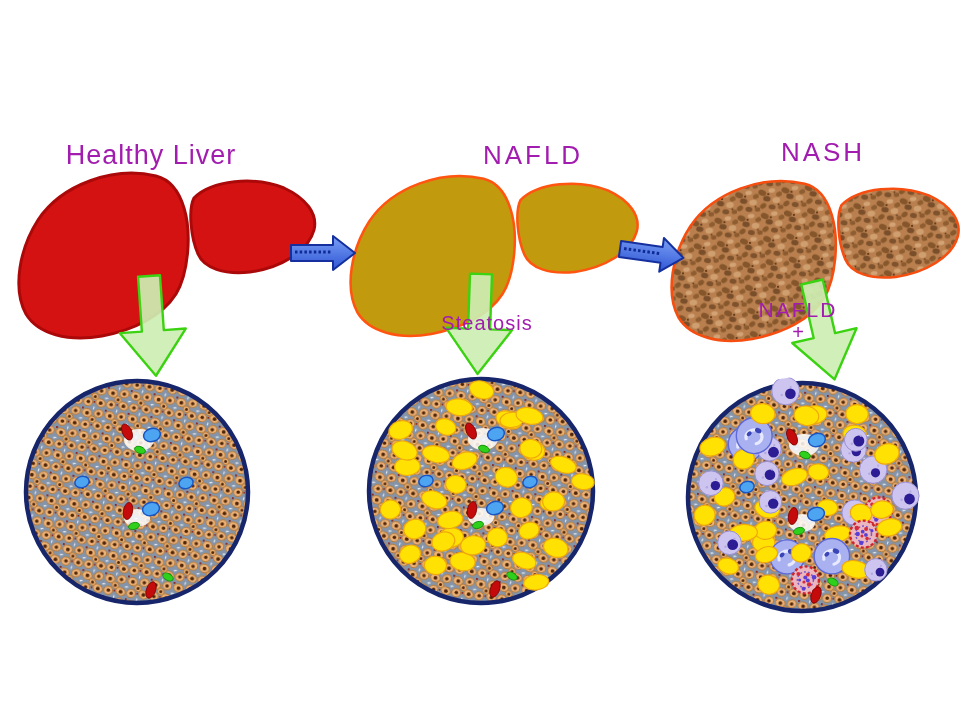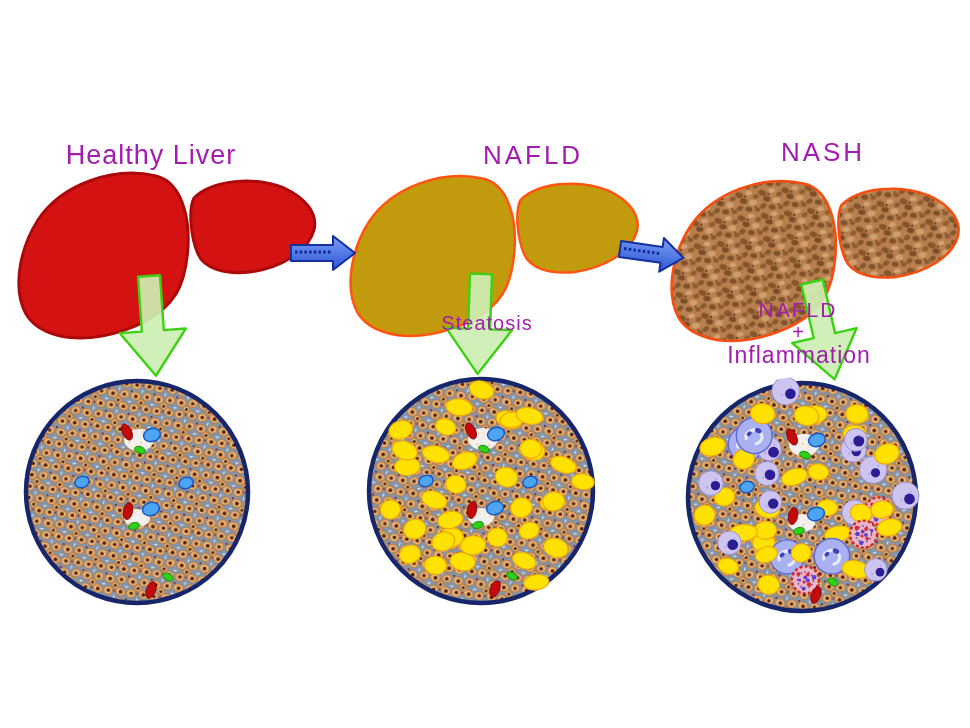--- a/index.html
+++ b/index.html
@@ -359,15 +359,14 @@
         </g>
   </g>
 </svg>
 
 <div class="lbl" style="left:151px;top:142px;font-size:27px;letter-spacing:1px">Healthy Liver</div>
 <div class="lbl" style="left:533px;top:142px;font-size:26px;letter-spacing:3px">NAFLD</div>
 <div class="lbl" style="left:823px;top:139px;font-size:26px;letter-spacing:3px">NASH</div>
 <div class="lbl" style="left:487px;top:313px;font-size:20px;letter-spacing:1px">Steatosis</div>
 <div class="lbl" style="left:798px;top:299px;font-size:21px;letter-spacing:2px">NAFLD</div>
 <div class="lbl" style="left:798px;top:322px;font-size:20px">+</div>
-<div class="lbl" style="left:799px;top:344px;font-size:23px;letter-spacing:1px">Inflammation</div>
 
 </div>
 
 </body></html>

